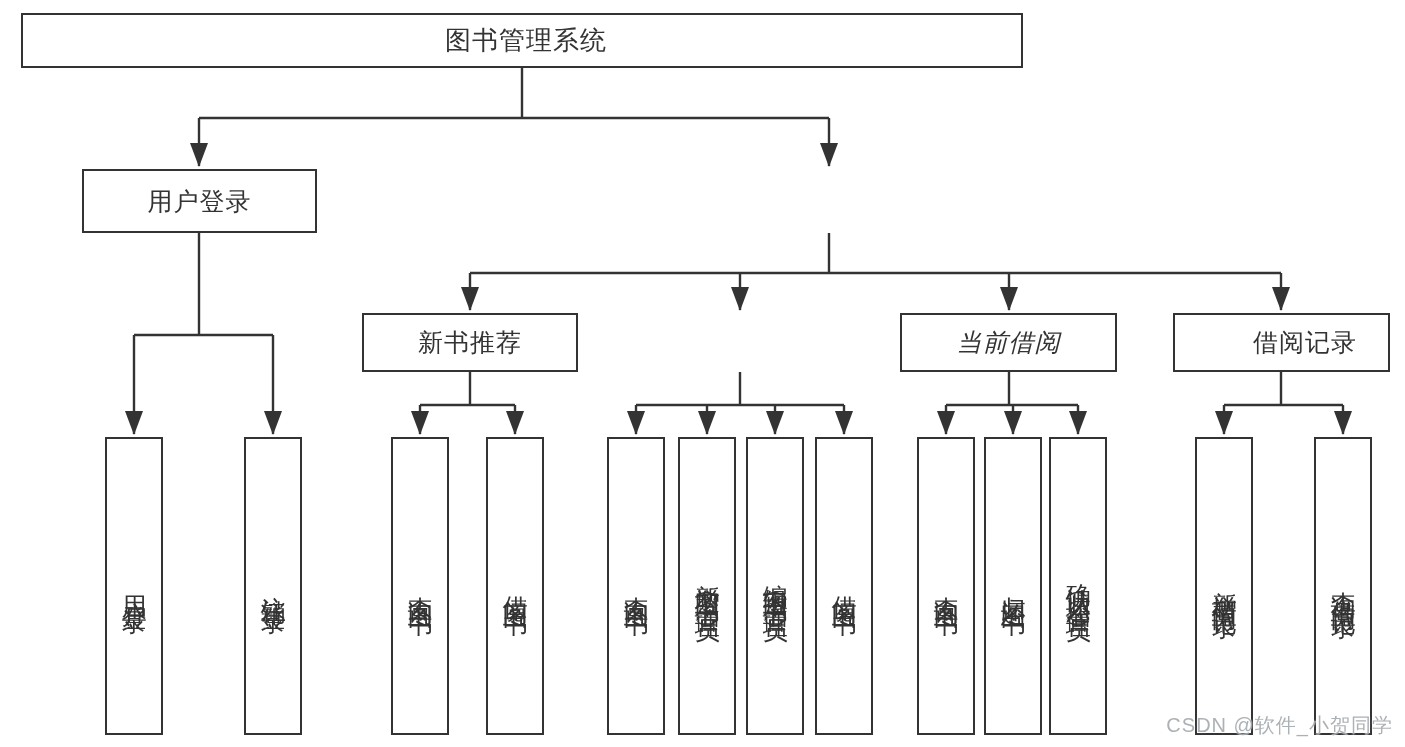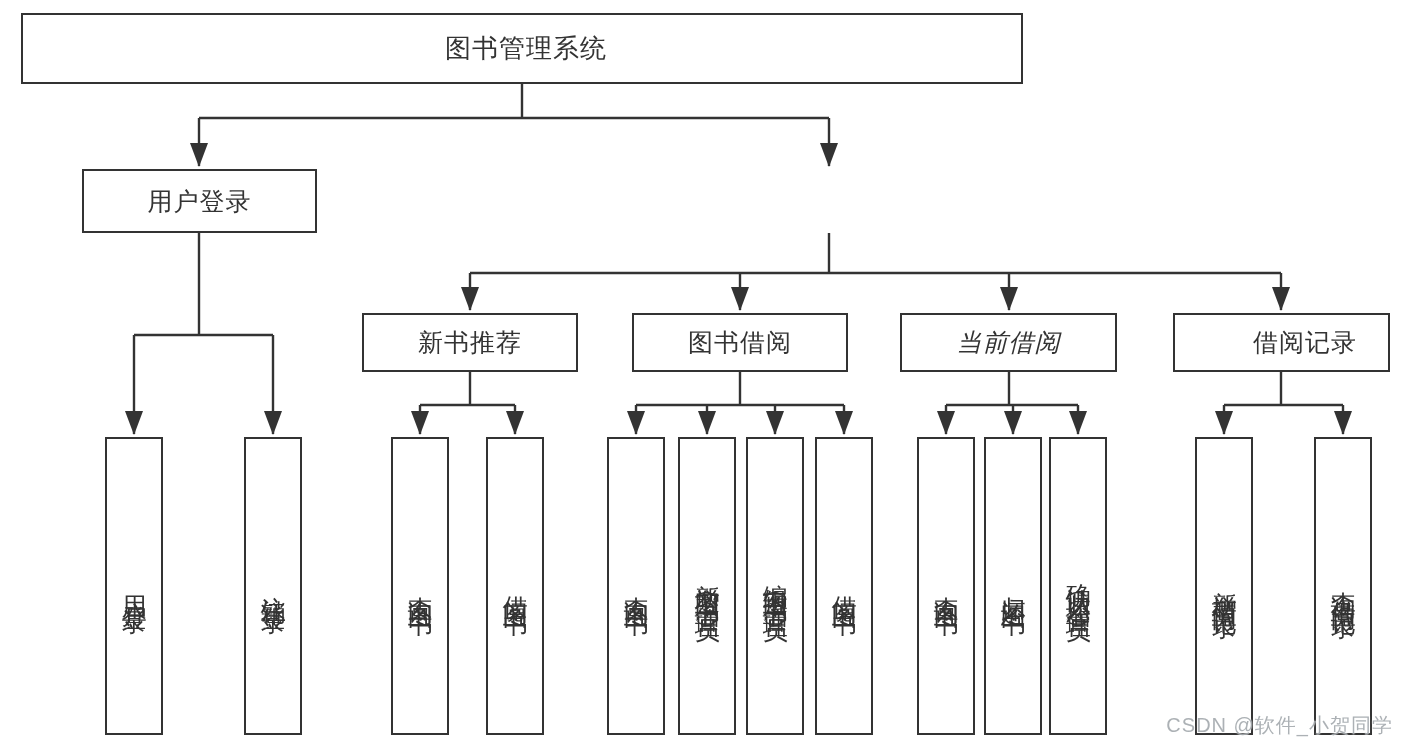--- a/index.html
+++ b/index.html
@@ -87,33 +87,30 @@
       <path d="M775,405 V434" marker-end="url(#arrow)"></path>
       <path d="M844,405 V434" marker-end="url(#arrow)"></path>
       <path d="M946,405 V434" marker-end="url(#arrow)"></path>
       <path d="M1013,405 V434" marker-end="url(#arrow)"></path>
       <path d="M1078,405 V434" marker-end="url(#arrow)"></path>
       <path d="M1224,405 V434" marker-end="url(#arrow)"></path>
       <path d="M1343,405 V434" marker-end="url(#arrow)"></path>
     </g>
   </svg>
 
-  <div class="box" style="left:21px; top:13px; width:1002px; height:71px;padding-left:8px;">
+  <div class="box" style="left:21px; top:13px; width:1002px; height:55px;padding-left:8px;">
     <span class="root-label">图书管理系统</span>
   </div>
 
   <div class="box" style="left:82px; top:169px; width:235px; height:64px;">
     <span class="h-label">用户登录</span>
   </div>
 
   <div class="box" style="left:362px; top:313px; width:216px; height:59px;">
     <span class="h-label">新书推荐</span>
-  </div>
-  <div class="box" style="left:632px; top:313px; width:216px; height:59px;">
-    <span class="h-label">图书借阅</span>
   </div>
   <div class="box" style="left:900px; top:313px; width:217px; height:59px;font-style:italic;">
     <span class="h-label">当前借阅</span>
   </div>
   <div class="box" style="left:1173px; top:313px; width:217px; height:59px;padding-left:47px;">
     <span class="h-label">借阅记录</span>
   </div>
 
   <div class="box tall" style="left:105px; top:437px; width:58px; height:298px;">
     <span class="vt">用户登录</span>

